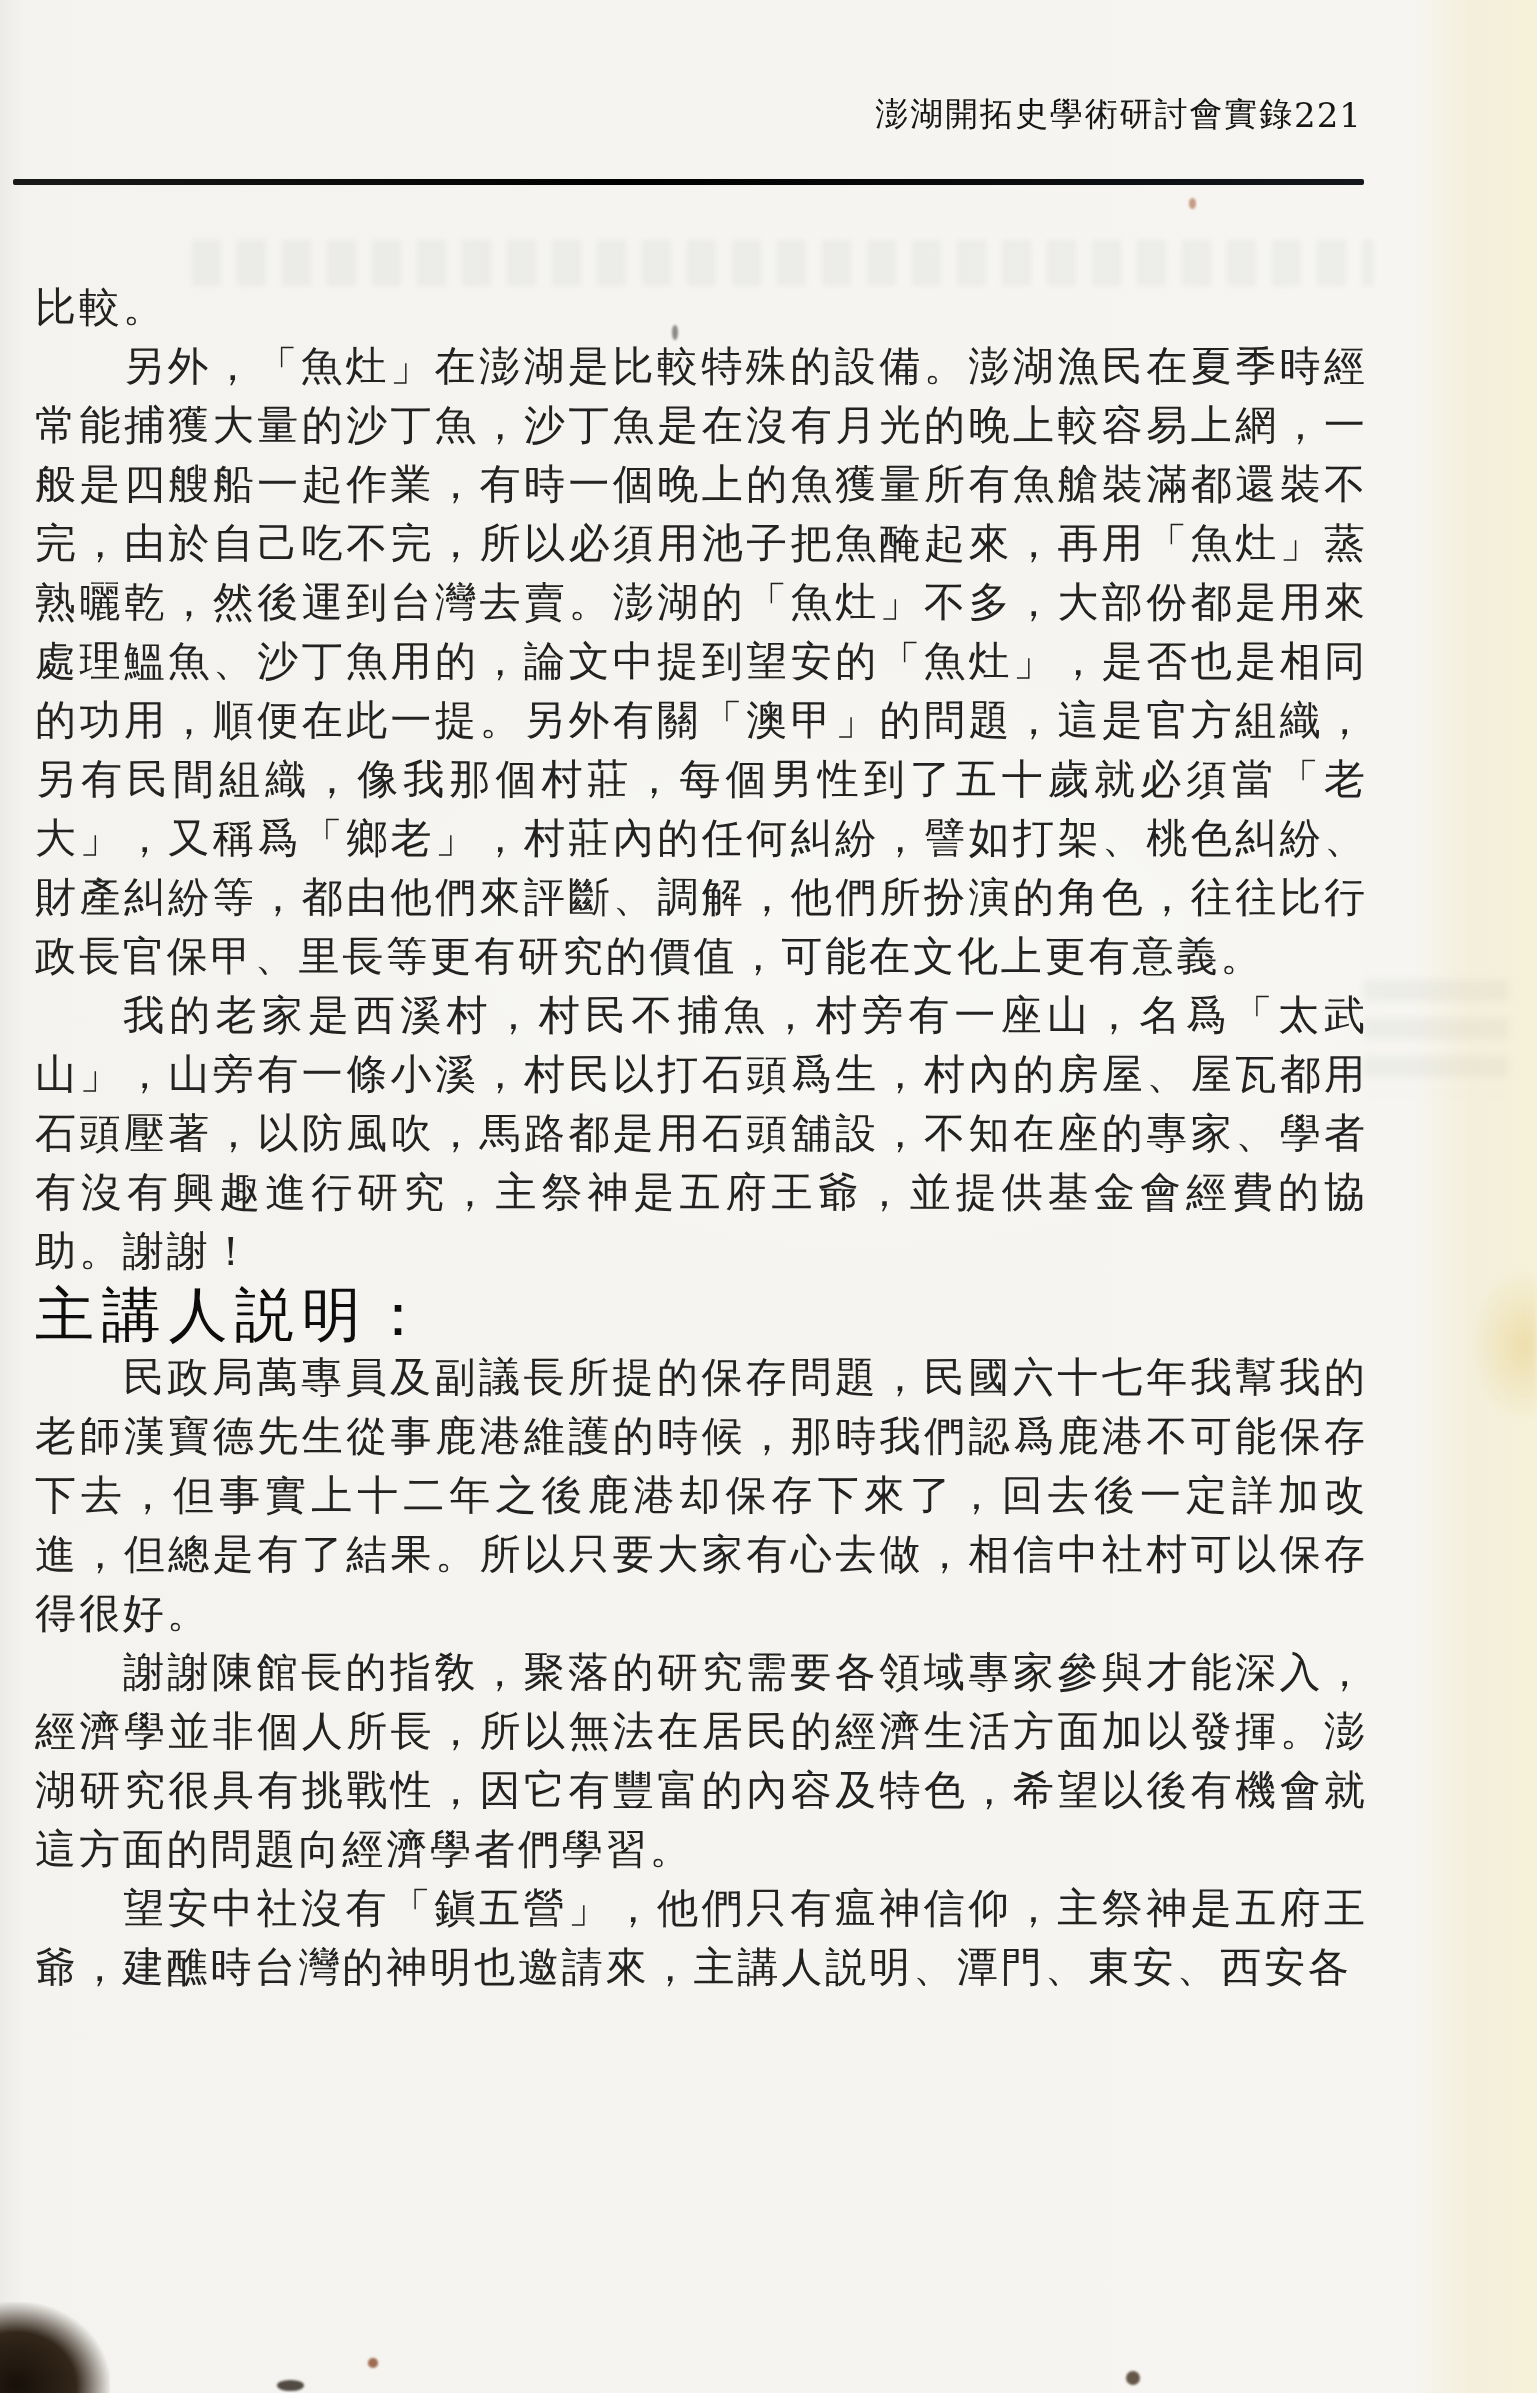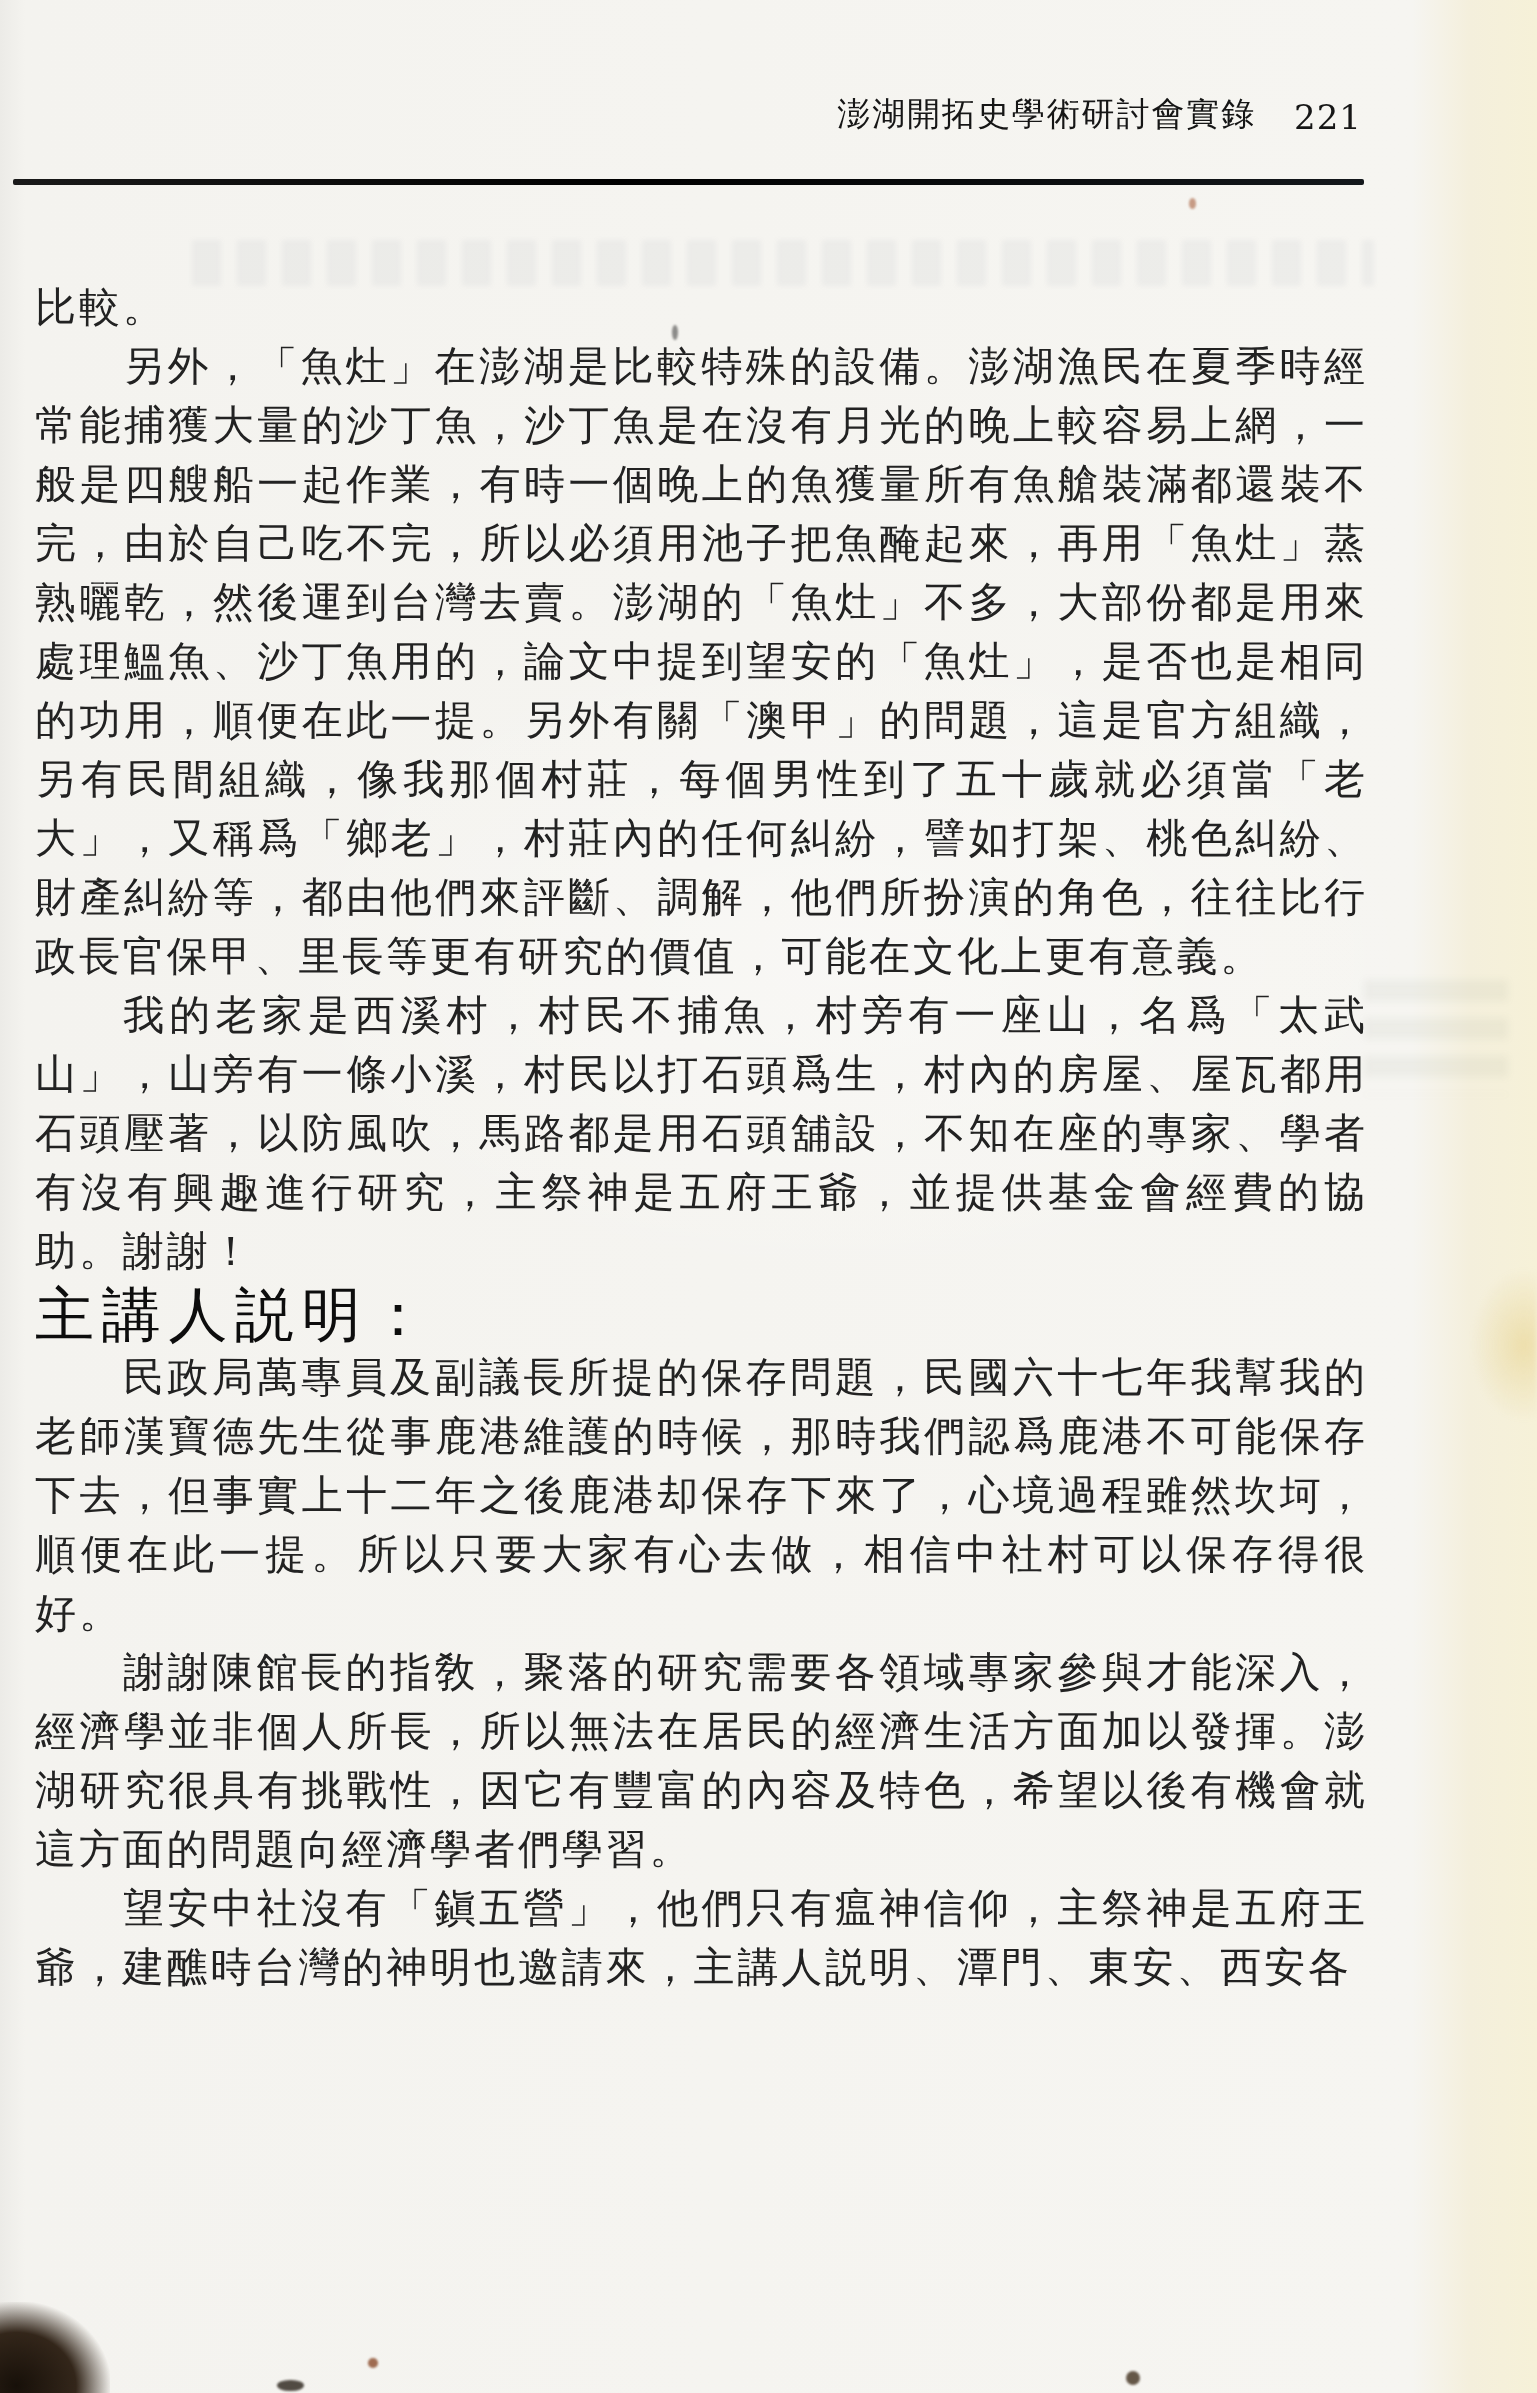--- a/index.html
+++ b/index.html
@@ -11,22 +11,22 @@
       radial-gradient(ellipse 865px 480px at 55% 40%, rgba(255,255,255,.35), rgba(255,255,255,0) 70%),
       linear-gradient(90deg,#ecebe7 0px,#f4f3ef 25px,#f6f5f1 1412px,#f4efdc 1470px,#f6f1d8 1537px);
     overflow:hidden;
     font-family:"DejaVu Serif","Liberation Serif",serif;
     color:#1e1e1e;
   }
 
   
   .running-head{
     position:absolute;top:92px;left:21px;width:1341px;
-    display:flex;justify-content:flex-end;align-items:flex-end;
-    font-size:33px;letter-spacing:1.9px;color:#161616;gap:38px;
+    display:flex;justify-content:flex-end;align-items:center;
+    font-size:33px;letter-spacing:1.9px;color:#161616;
   }
   .running-head .pageno{
     font-size:34px;letter-spacing:1px;
     font-family:"DejaVu Serif","Liberation Serif",serif;
   }
   .head-rule{
     position:absolute;top:179px;left:13.4px;width:1351px;height:5.8px;
     background:linear-gradient(90deg,#1a1a1a 0%,#000 45%,#14181c 100%);
     border-radius:1.9px;
   }
@@ -91,21 +91,21 @@
   </div>
   <div class="head-rule"></div>
 
   <div class="content">
     <p>比較。</p>
     <p class="indent">另外，「魚灶」在澎湖是比較特殊的設備。澎湖漁民在夏季時經常能捕獲大量的沙丁魚，沙丁魚是在沒有月光的晚上較容易上網，一般是四艘船一起作業，有時一個晚上的魚獲量所有魚艙裝滿都還裝不完，由於自己吃不完，所以必須用池子把魚醃起來，再用「魚灶」蒸熟曬乾，然後運到台灣去賣。澎湖的「魚灶」不多，大部份都是用來處理鰮魚、沙丁魚用的，論文中提到望安的「魚灶」，是否也是相同的功用，順便在此一提。另外有關「澳甲」的問題，這是官方組織，另有民間組織，像我那個村莊，每個男性到了五十歲就必須當「老大」，又稱爲「鄉老」，村莊內的任何糾紛，譬如打架、桃色糾紛、財產糾紛等，都由他們來評斷、調解，他們所扮演的角色，往往比行政長官保甲、里長等更有研究的價值，可能在文化上更有意義。</p>
     <p class="indent">我的老家是西溪村，村民不捕魚，村旁有一座山，名爲「太武山」，山旁有一條小溪，村民以打石頭爲生，村內的房屋、屋瓦都用石頭壓著，以防風吹，馬路都是用石頭舖設，不知在座的專家、學者有沒有興趣進行研究，主祭神是五府王爺，並提供基金會經費的協助。謝謝！</p>
 
     <p class="section-heading">主講人説明：</p>
 
-    <p class="indent">民政局萬專員及副議長所提的保存問題，民國六十七年我幫我的老師漢寶德先生從事鹿港維護的時候，那時我們認爲鹿港不可能保存下去，但事實上十二年之後鹿港却保存下來了，心境過程雖然坎坷，順便在此一提。所以只要大家有心去做，相信中社村可以保存得很好。</p>
+    <p class="indent">民政局萬專員及副議長所提的保存問題，民國六十七年我幫我的老師漢寶德先生從事鹿港維護的時候，那時我們認爲鹿港不可能保存下去，但事實上十二年之後鹿港却保存下來了，回去後一定詳加改進，但總是有了結果。所以只要大家有心去做，相信中社村可以保存得很好。</p>
     <p class="indent">謝謝陳館長的指敎，聚落的研究需要各領域專家參與才能深入，經濟學並非個人所長，所以無法在居民的經濟生活方面加以發揮。澎湖研究很具有挑戰性，因它有豐富的內容及特色，希望以後有機會就這方面的問題向經濟學者們學習。</p>
     <p class="indent">望安中社沒有「鎭五營」，他們只有瘟神信仰，主祭神是五府王爺，建醮時台灣的神明也邀請來，主講人説明、潭門、東安、西安各</p>
   </div>
 
   <div class="ghost-row ghost-1"></div>
   <div class="ghost-row ghost-2"></div>
   <div class="right-stain"></div>
   <div class="corner-blob"></div>
   <div class="speck speck-a"></div>
   <div class="speck speck-b"></div>

